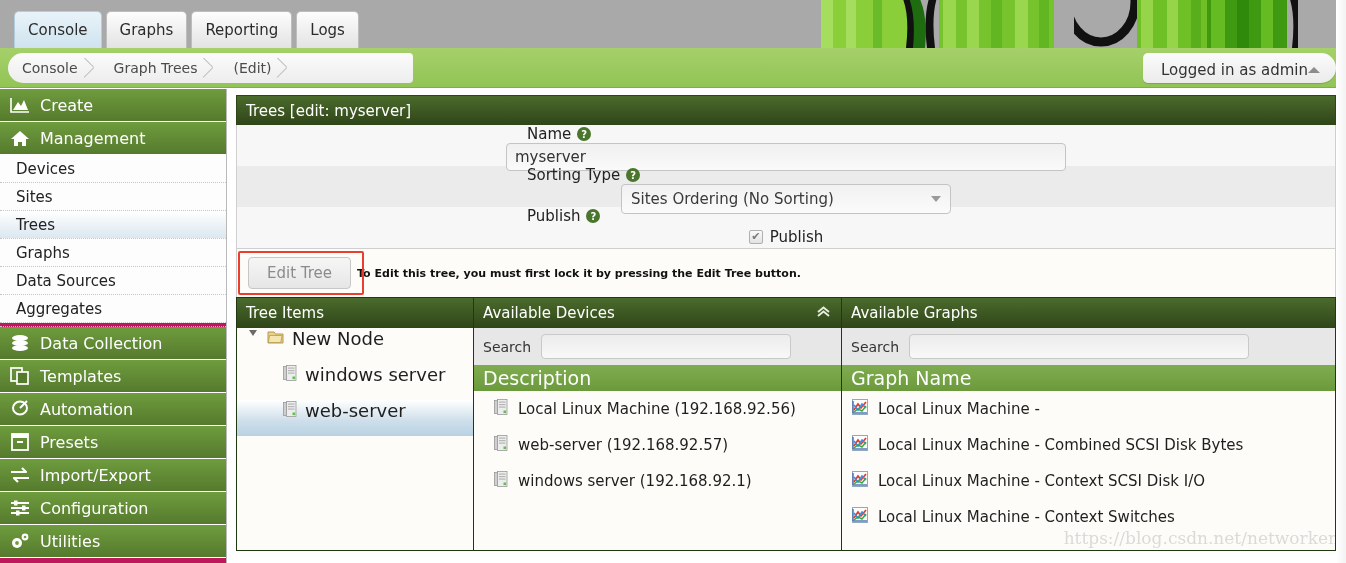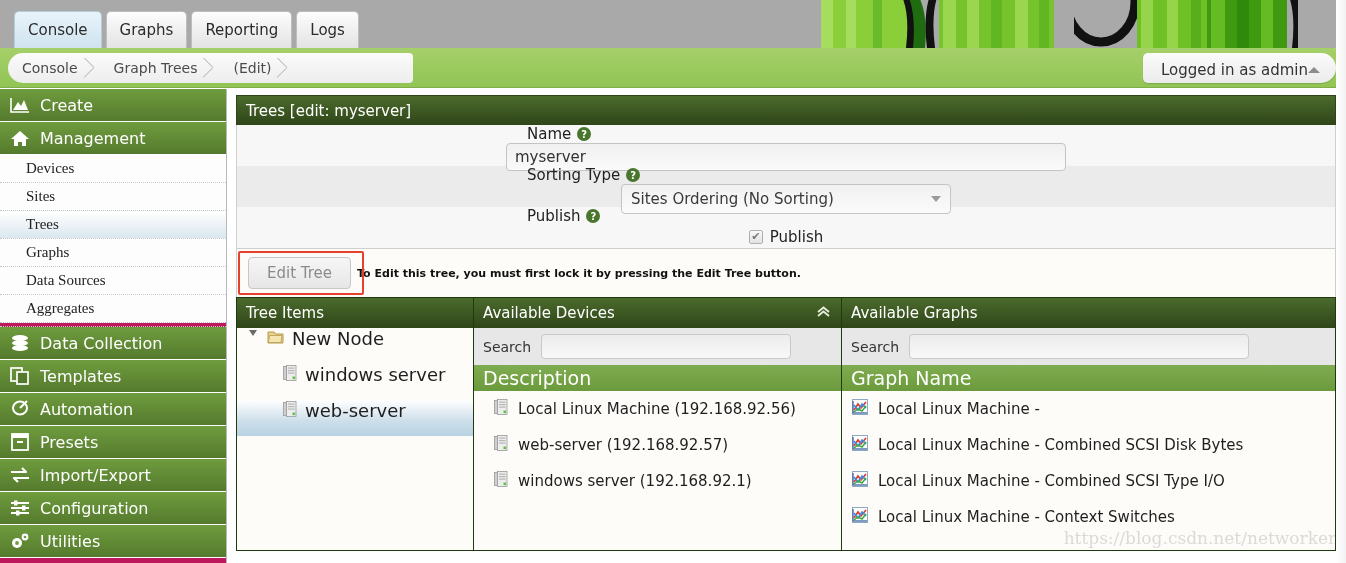--- a/index.html
+++ b/index.html
@@ -74,23 +74,23 @@
     background:#be185d; border-right:1px solid #b9b9b9; overflow:hidden;
   }
   .nav-head {
     height:33px; display:flex; align-items:center; gap:9px; padding-left:9px;
     background:linear-gradient(#6f9c3e,#557a2d);
     color:#fff; font-size:16px; cursor:pointer;
     border-bottom:1px solid #fff;
   }
   .nav-head .ico { width:22px; height:20px; display:flex; align-items:center; justify-content:center; }
   .nav-sub {
-    height:28px; display:flex; align-items:center; padding-left:26px;
+    height:28px; display:flex; align-items:center; padding-left:16px;
     font-size:15px; color:#222; background:#fdfdfd;
-    border-bottom:1px dotted #c6c6c6; cursor:pointer;font-family:Liberation Serif, serif;
+    border-bottom:1px dotted #c6c6c6; cursor:pointer;
   }
   .nav-sub.sel { background:linear-gradient(#ffffff,#dbe7f0); }
   .spacer-dots { height:4px; border-bottom:1px dotted #c6c6c6; }
 
   
   .main { position:absolute; left:236px; top:95px; width:1100px; height:360px; }
   .panel-title {
     height:30px; display:flex; align-items:center; padding-left:9px;
     background:linear-gradient(#4b6b2c,#2f4519);
     color:#fff; font-size:15px;
@@ -596,21 +596,21 @@
             <span>
               <svg width="16" height="16" viewBox="0 0 16 16">
                   <rect x="0.5" y="0.5" width="15" height="15" fill="#fdfdfd" stroke="#8fa8c4"></rect>
                   <path d="M1 14V2" stroke="#4d6fa8" stroke-width="1.4"></path>
                   <path d="M1 14h14" stroke="#4d6fa8" stroke-width="1.4"></path>
                   <path d="M2 11l4-6 3 4 5-6" stroke="#e03a2f" stroke-width="1.7" fill="none"></path>
                   <path d="M2 6l4 5 4-6 4 4" stroke="#3a8fe0" stroke-width="1.7" fill="none"></path>
                   <path d="M2 13l4-3 4 2 4-5" stroke="#3fa83f" stroke-width="1.5" fill="none"></path>
                 </svg>
             </span>
-            <span>Local Linux Machine - Combined SCSI Type I/O</span>
+            <span>Local Linux Machine - Context SCSI Disk I/O</span>
           </div>
           <div class="list-item g">
             <span>
               <svg width="16" height="16" viewBox="0 0 16 16">
                   <rect x="0.5" y="0.5" width="15" height="15" fill="#fdfdfd" stroke="#8fa8c4"></rect>
                   <path d="M1 14V2" stroke="#4d6fa8" stroke-width="1.4"></path>
                   <path d="M1 14h14" stroke="#4d6fa8" stroke-width="1.4"></path>
                   <path d="M2 11l4-6 3 4 5-6" stroke="#e03a2f" stroke-width="1.7" fill="none"></path>
                   <path d="M2 6l4 5 4-6 4 4" stroke="#3a8fe0" stroke-width="1.7" fill="none"></path>
                   <path d="M2 13l4-3 4 2 4-5" stroke="#3fa83f" stroke-width="1.5" fill="none"></path>

